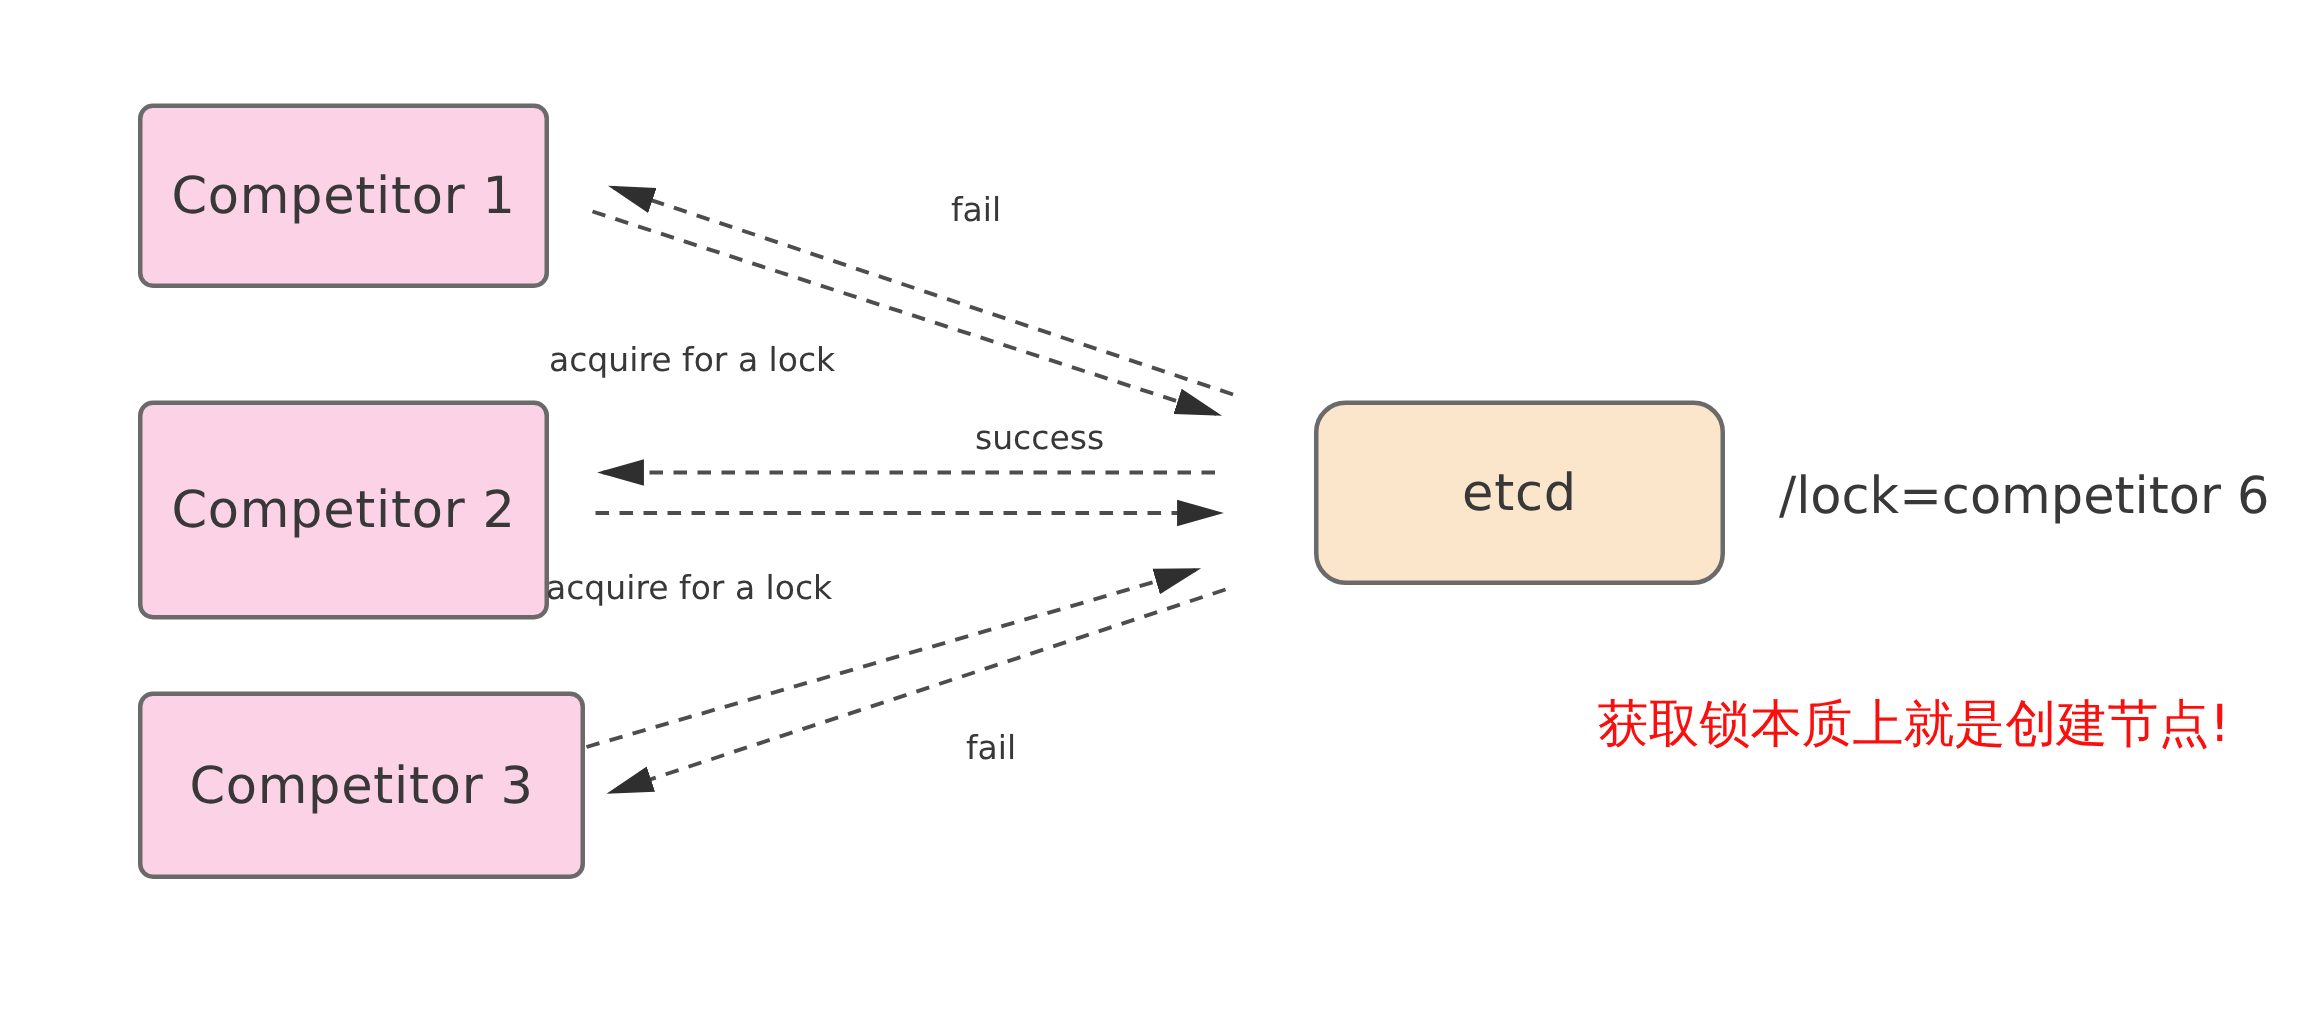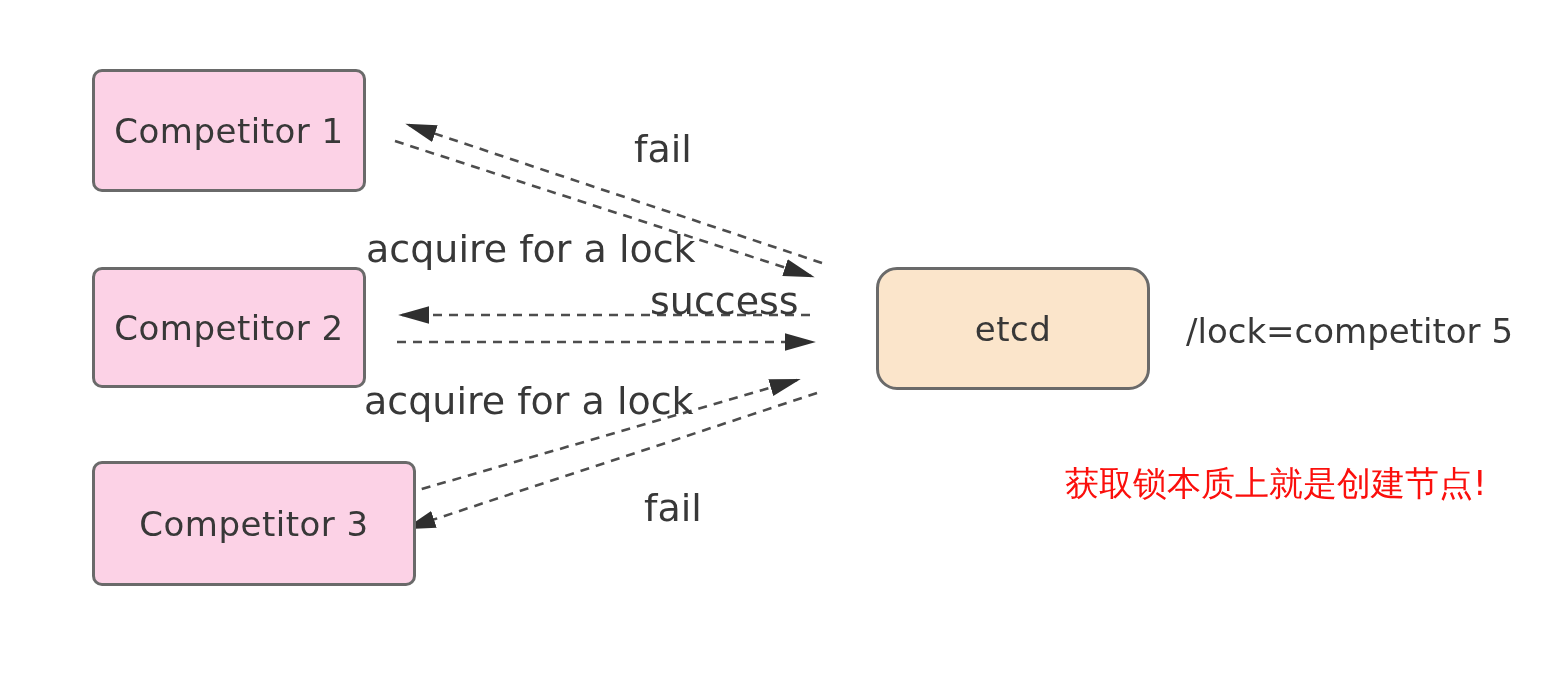--- a/index.html
+++ b/index.html
@@ -20,26 +20,26 @@
     border: 3px solid var(--node_border, #6a6a6a);
     border-radius: 10px;
     box-sizing: border-box;
     font-size: 34px;
     color: var(--text, #383838);
     letter-spacing: 0.5px;
   }
   .node.competitor { background: var(--competitor_fill, #fcd2e6); }
   .node.etcd       { background: var(--etcd_fill, #fbe5cb); border-radius: 21px; }
   #node-c1   { left: 92px;  top: 69px;  width: 274px; height: 123px; }
-  #node-c2   { left: 92px;  top: 267px; width: 274px; height: 121px; }
-  #node-c3   { left: 92px;  top: 461px; width: 324px; height: 125px; }
+  #node-c2   { left: 92px;  top: 267px; width: 274px; height: 146px; }
+  #node-c3   { left: 92px;  top: 461px; width: 298px; height: 125px; }
   #node-etcd { left: 876px; top: 267px; width: 274px; height: 123px; }
   .lbl {
     position: absolute;
-    font-size: 38px;
+    font-size: 22px;
     line-height: 1.15;
     color: var(--text, #383838);
     white-space: nowrap;
   }
   #lbl-fail-top       { left: 634px;  top: 128px; }
   #lbl-acquire-top    { left: 366px;  top: 228px; }
   #lbl-success        { left: 650px;  top: 280px; text-align: center; }
   #lbl-acquire-bottom { left: 364px;  top: 380px; }
   #lbl-fail-bottom    { left: 644px;  top: 487px; }
   #lbl-lock-value     { left: 1186px; top: 312px; font-size: 34px; }
@@ -96,17 +96,17 @@
   <div id="lbl-fail-top" class="lbl">fail</div>
 
   <div id="lbl-acquire-top" class="lbl">acquire for a lock</div>
 
   <div id="lbl-success" class="lbl">success</div>
 
   <div id="lbl-acquire-bottom" class="lbl">acquire for a lock</div>
 
   <div id="lbl-fail-bottom" class="lbl">fail</div>
 
-  <div id="lbl-lock-value" class="lbl">/lock=competitor 5</div>
+  <div id="lbl-lock-value" class="lbl">/lock=competitor 6</div>
 
   <div id="lbl-note-cn" class="lbl">获取锁本质上就是创建节点!</div>
 
 </div>
 
 </body></html>

